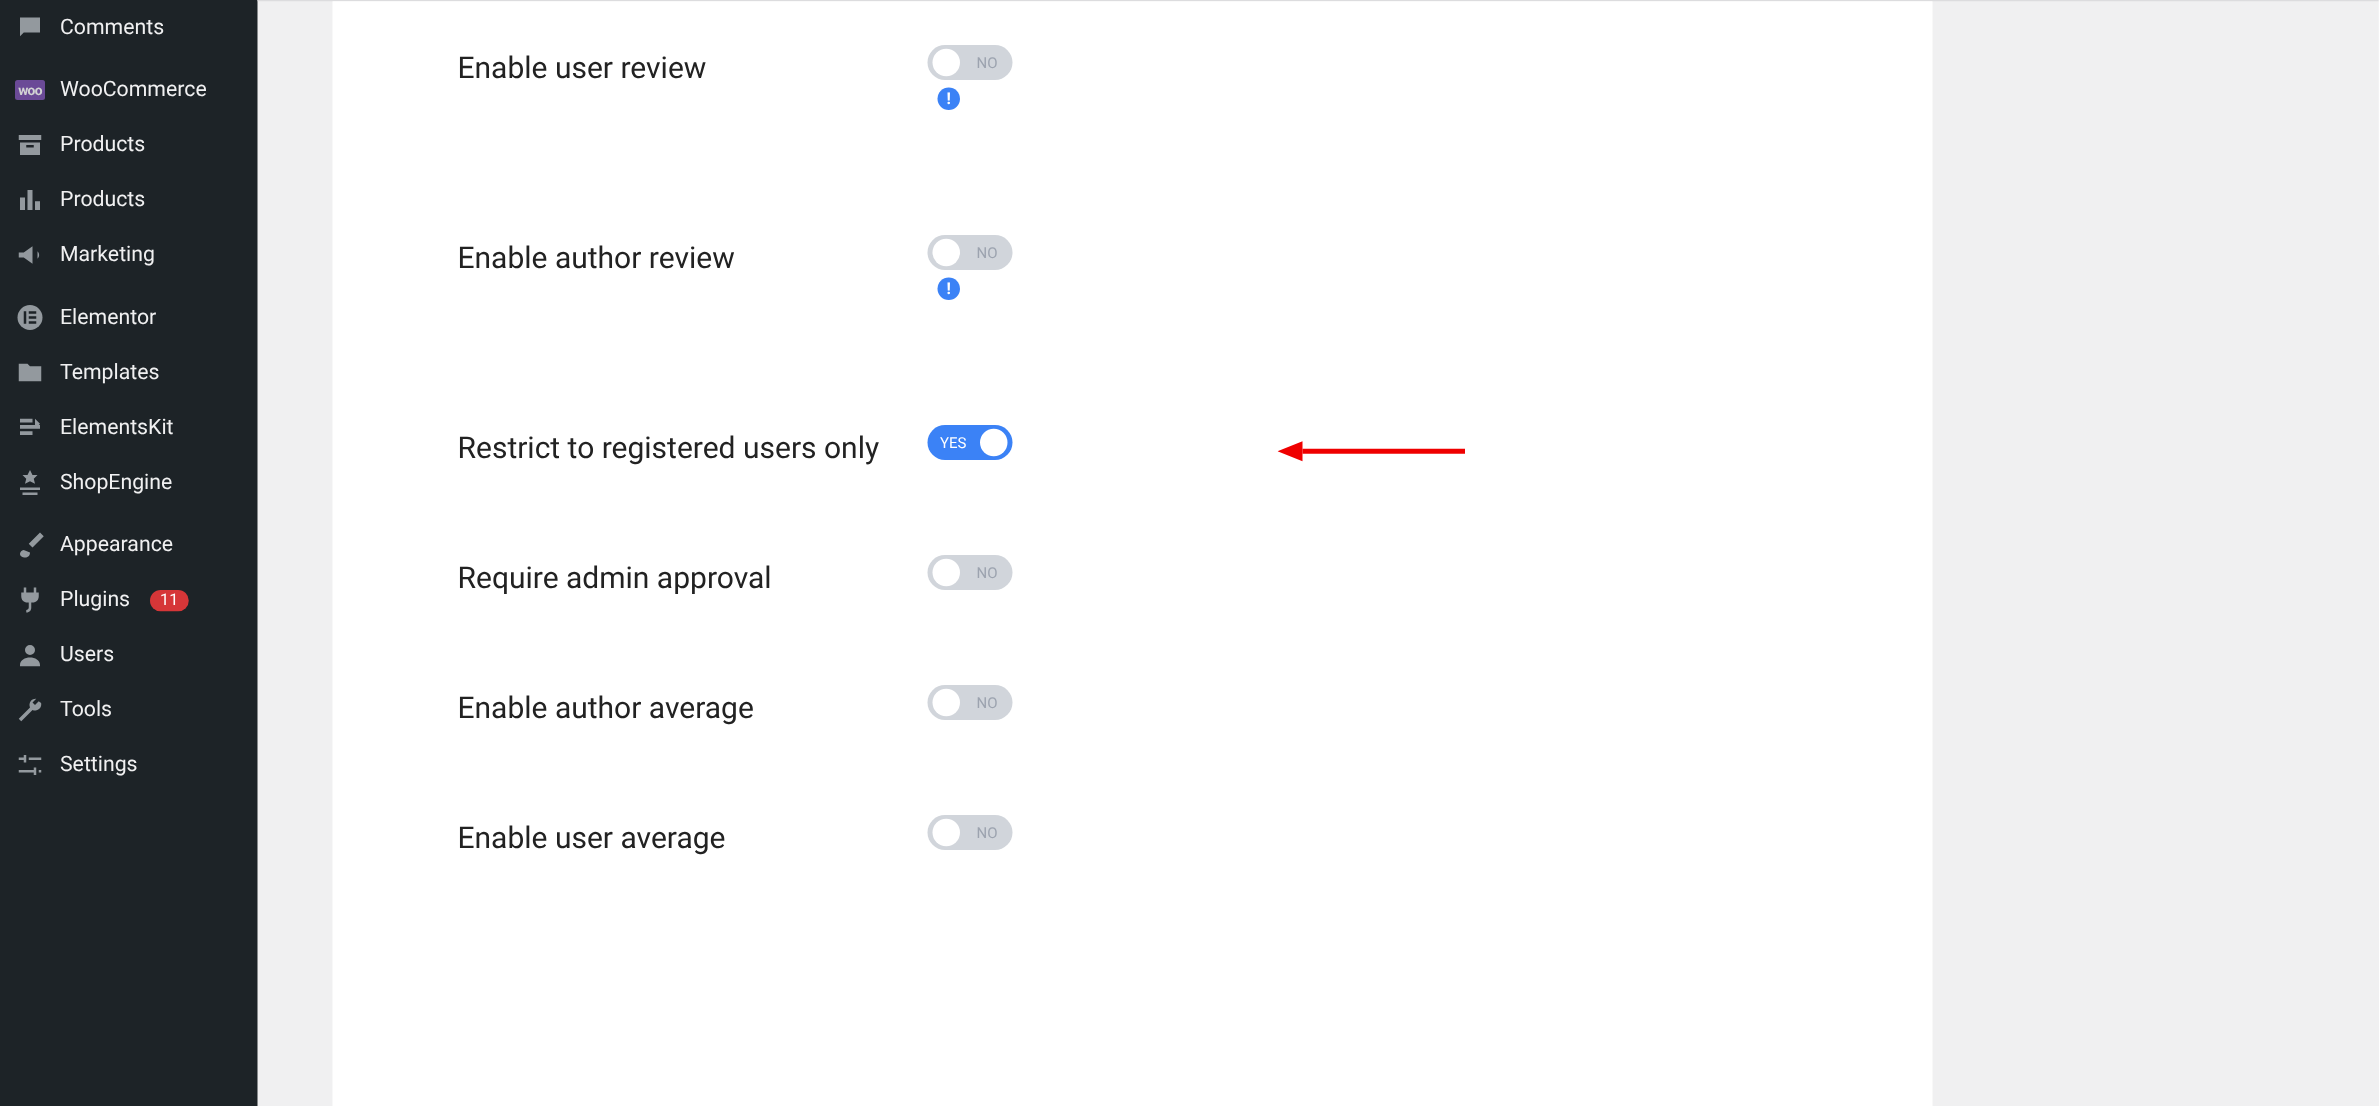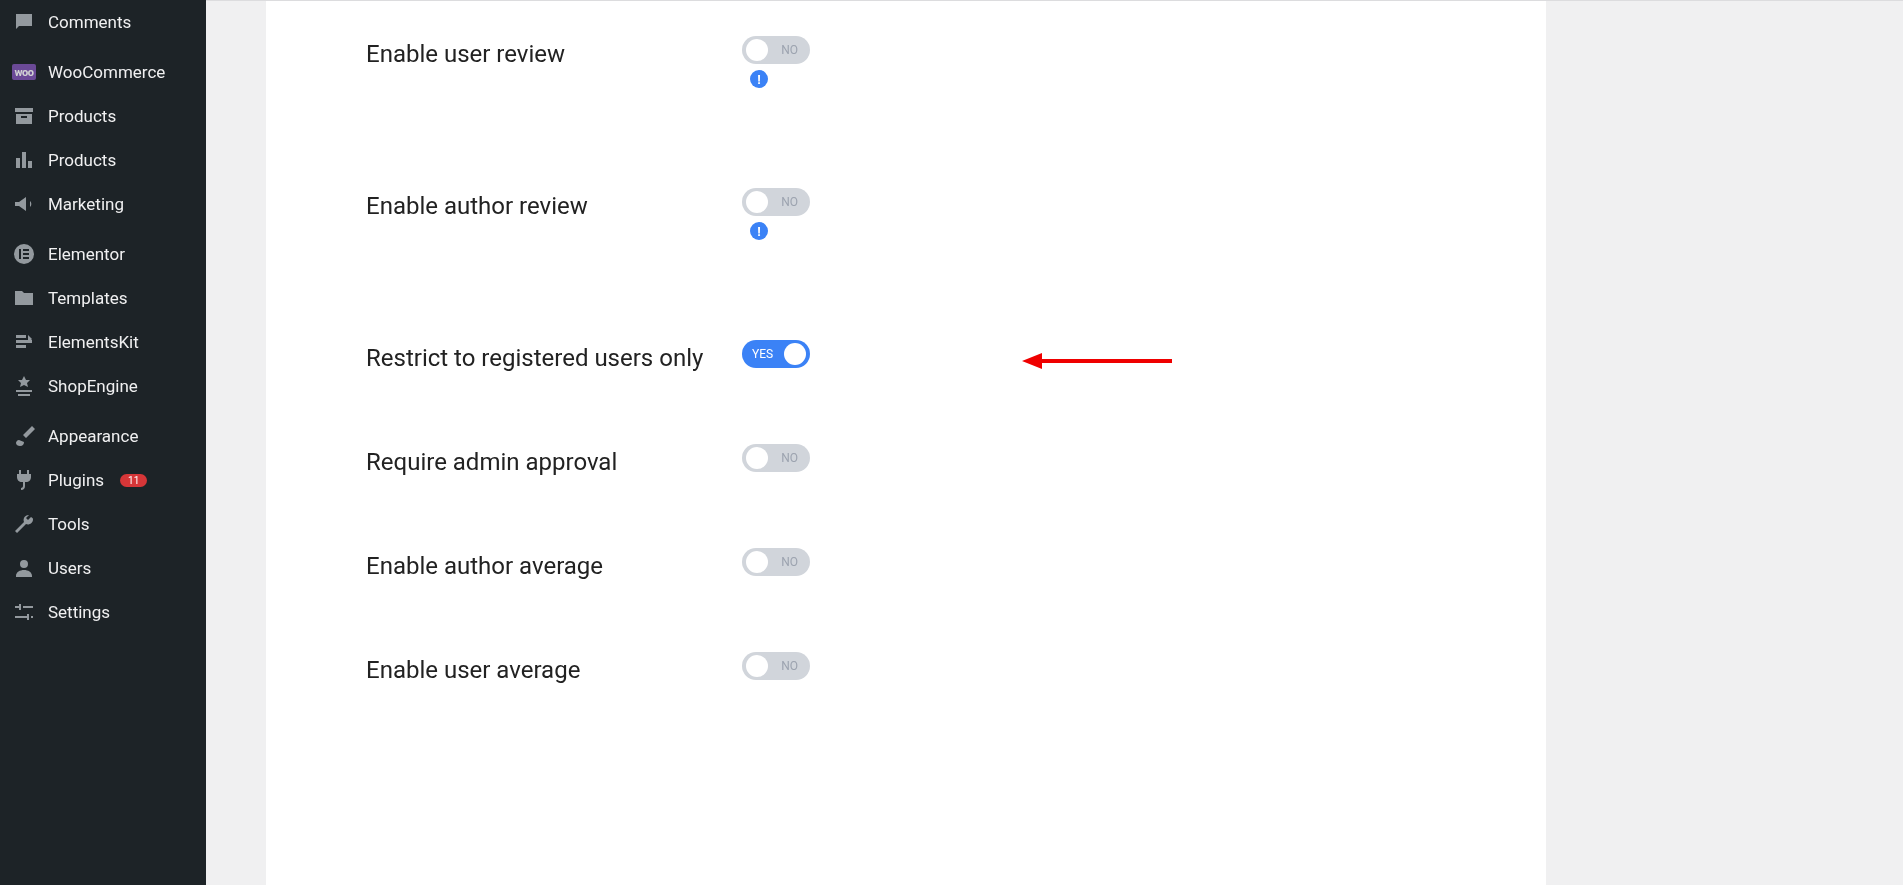--- a/index.html
+++ b/index.html
@@ -52,21 +52,21 @@
     opacity: 0.8;
     flex-shrink: 0;
   }
   .sidebar-item .icon svg { fill: currentColor; width: 24px; height: 24px; }
   .sidebar-item .label { color: #f0f0f1; }
   .sidebar-sep { height: 6px; }
   .plugin-badge {
     background: #d63638;
     color: #fff;
     border-radius: 11px;
-    font-size: 10px;
+    font-size: 13px;
     padding: 1px 8px;
     margin-left: 4px;
   }
   .woo-badge {
     background: #7f54b3;
     color: #fff;
     font-size: 11px;
     font-weight: 700;
     padding: 2px 3px;
     border-radius: 2px;
@@ -275,33 +275,33 @@
           <path d="M9 2v4h6V2h2v4h2v3c0 3-2 5-5 5h-1v4c0 2-1 4-4 4v-2c1 0 2-1 2-2v-4h-1c-3 0-5-2-5-5V6h2V2h2z"></path>
         </svg>
     </span>
     <span class="label">Plugins</span>
     <span class="plugin-badge">11</span>
   </div>
 
   <div class="sidebar-item">
     <span class="icon">
       <svg viewBox="0 0 24 24">
+          <path d="M12 12a4 4 0 100-8 4 4 0 000 8zm-8 8c0-4 4-6 8-6s8 2 8 6v1H4v-1z"></path>
+        </svg>
+    </span>
+    <span class="label">Users</span>
+  </div>
+
+  <div class="sidebar-item">
+    <span class="icon">
+      <svg viewBox="0 0 24 24">
           <path d="M21 7a5 5 0 01-7 5L5 21l-2-2 9-9a5 5 0 015-7l-3 3 2 2 3-3c1 1 2 1 2 2z"></path>
         </svg>
     </span>
     <span class="label">Tools</span>
-  </div>
-
-  <div class="sidebar-item">
-    <span class="icon">
-      <svg viewBox="0 0 24 24">
-          <path d="M12 12a4 4 0 100-8 4 4 0 000 8zm-8 8c0-4 4-6 8-6s8 2 8 6v1H4v-1z"></path>
-        </svg>
-    </span>
-    <span class="label">Users</span>
   </div>
 
   <div class="sidebar-item">
     <span class="icon">
       <svg viewBox="0 0 24 24">
           <path d="M3 6h4V4h2v6H7V8H3V6zm8 0h10v2H11V6zM3 16h10v2H3v-2zm12-2h2v6h-2v-2h-4v-2h4v-2zm4 2h2v2h-2v-2z"></path>
         </svg>
     </span>
     <span class="label">Settings</span>
   </div>

